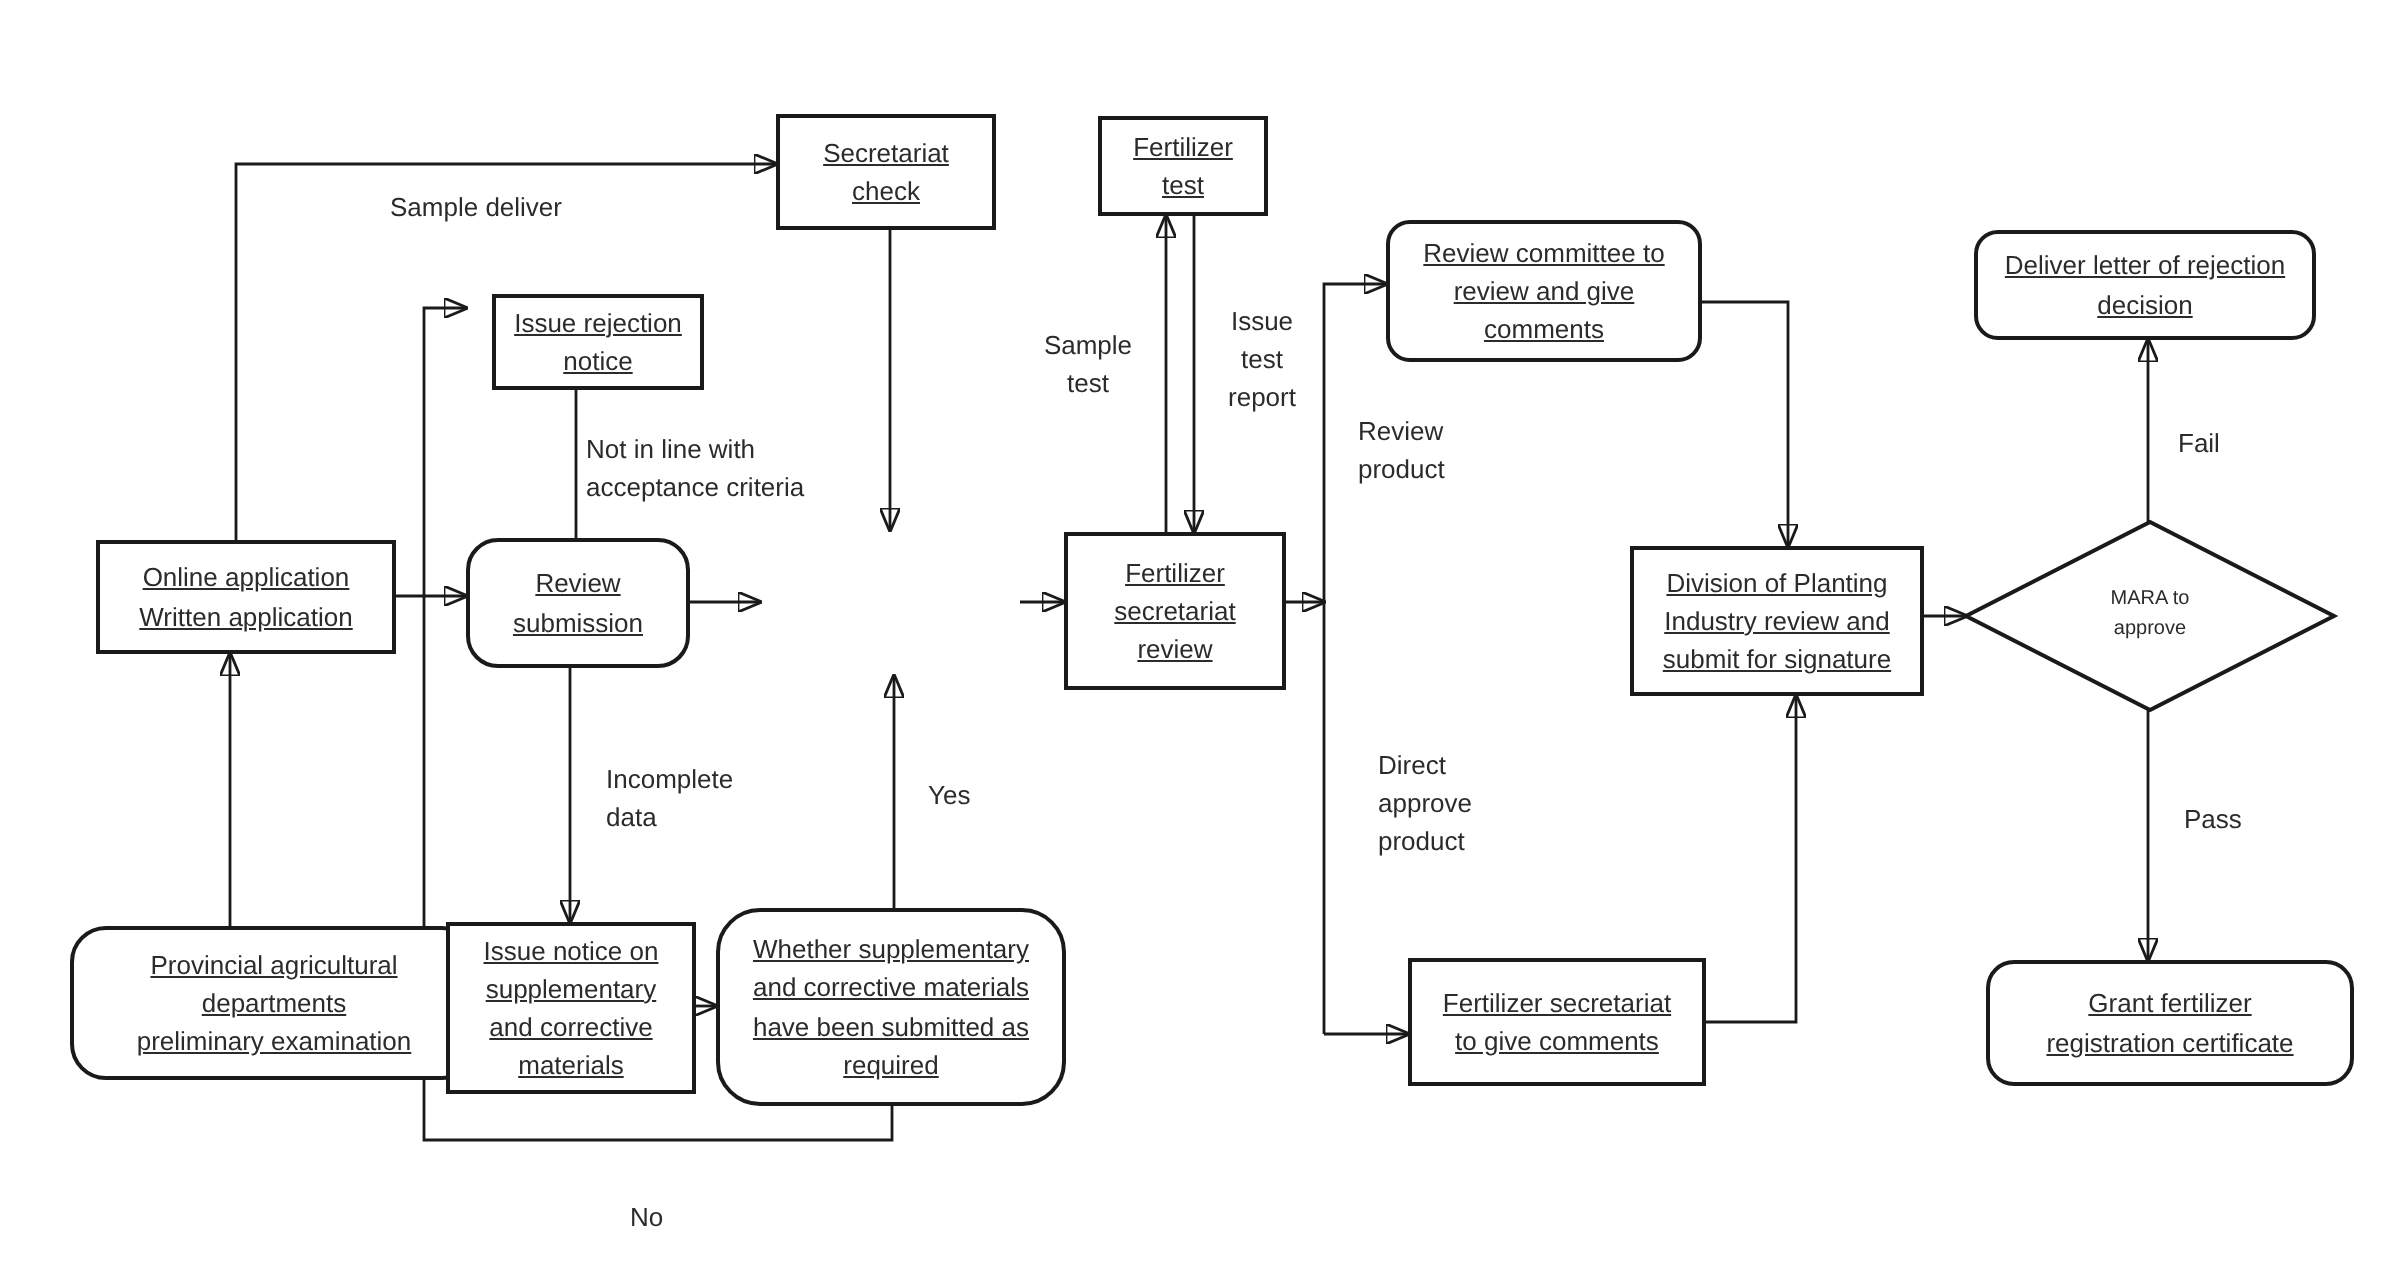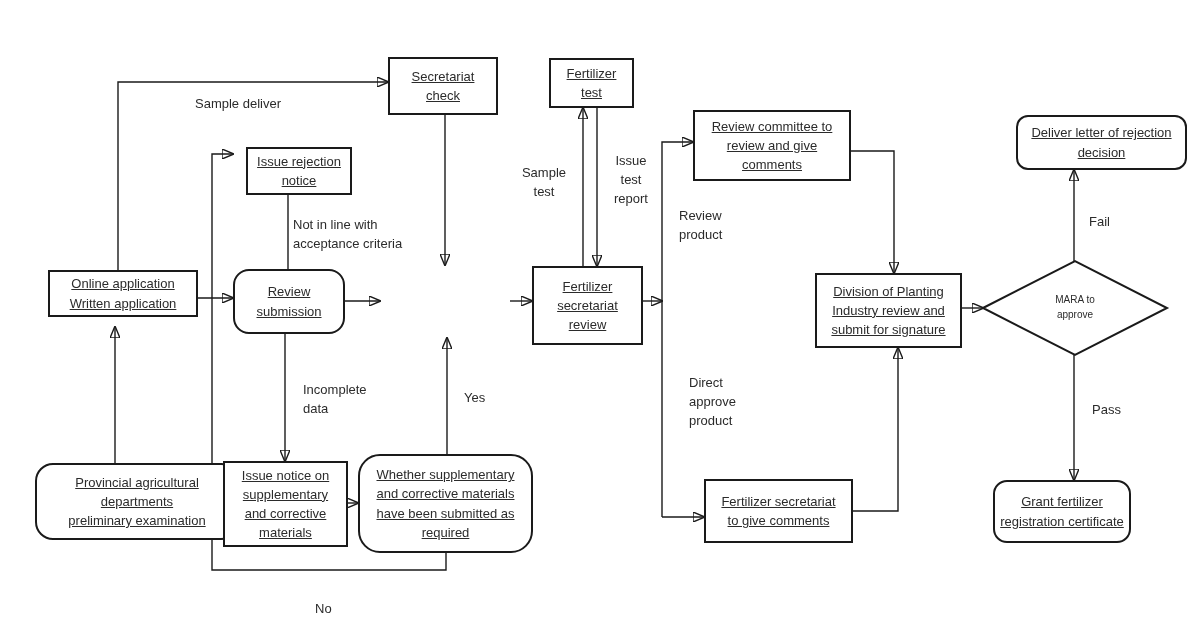--- a/index.html
+++ b/index.html
@@ -98,21 +98,21 @@
     <path d="M 662,517 L 704,517" marker-end="url(#arrow)"></path>
     <path d="M 851,151 L 894,151 L 894,273" marker-end="url(#arrow)"></path>
     <path d="M 853,511 L 898,511 L 898,348" marker-end="url(#arrow)"></path>
     <path d="M 962,308 L 983,308" marker-end="url(#arrow)"></path>
     <path d="M 1074,261 L 1074,170" marker-end="url(#arrow)"></path>
     <path d="M 1074,355 L 1074,480" marker-end="url(#arrow)"></path>
 
     <polygon class="decision" points="983,308 1075,261 1167,308 1075,355"></polygon>
   </svg>
 
-  <div class="node rect" style="left:48px; top:270px; width:150px; height:47px;">Online application
+  <div class="node rect" style="left:48px; top:270px; width:150px; height:57px;">Online application
 Written application</div>
 
   <div class="node round" style="left:35px; top:463px; width:204px; height:77px; border-radius:18px;">Provincial agricultural
 departments
 preliminary examination</div>
 
   <div class="node round" style="left:233px; top:269px; width:112px; height:65px;">Review
 submission</div>
 
   <div class="node rect" style="left:246px; top:135px; width:106px; height:48px;margin-top:12px;">Issue rejection
@@ -122,21 +122,21 @@
 check</div>
 
 
   <div class="node rect" style="left:549px; top:58px; width:85px; height:50px;">Fertilizer
 test</div>
 
   <div class="node rect" style="left:532px; top:266px; width:111px; height:79px;">Fertilizer
 secretariat
 review</div>
 
-  <div class="node rect" style="left:693px; top:110px; width:158px; height:71px;">Review committee to
+  <div class="node rect" style="left:693px; top:110px; width:158px; height:71px;border-radius:12px;">Review committee to
 review and give
 comments</div>
 
   <div class="node rect" style="left:704px; top:479px; width:149px; height:64px;">Fertilizer secretariat
 to give comments</div>
 
   <div class="node rect" style="left:223px; top:461px; width:125px; height:86px;">Issue notice on
 supplementary
 and corrective
 materials</div>
@@ -146,24 +146,24 @@
 have been submitted as
 required</div>
 
   <div class="node rect" style="left:815px; top:273px; width:147px; height:75px;">Division of Planting
 Industry review and
 submit for signature</div>
 
   <div class="diamond-label" style="left:1015px; top:286px; width:120px; height:44px;">MARA to
 approve</div>
 
-  <div class="node round r12" style="left:987px; top:115px; width:171px; height:55px;margin-left:29px;">Deliver letter of rejection
+  <div class="node round r12" style="left:987px; top:115px; width:171px; height:55px;">Deliver letter of rejection
 decision</div>
 
-  <div class="node round" style="left:993px; top:480px; width:138px; height:63px; border-radius:14px;">Grant fertilizer
+  <div class="node round" style="left:993px; top:480px; width:184px; height:63px; border-radius:14px;">Grant fertilizer
 registration certificate</div>
 
   <div class="edge-label" style="left:195px; top:95px;">Sample deliver</div>
 
   <div class="edge-label" style="left:293px; top:216px;">Not in line with
 acceptance criteria</div>
 
   <div class="edge-label" style="left:303px; top:381px;">Incomplete
 data</div>
 

